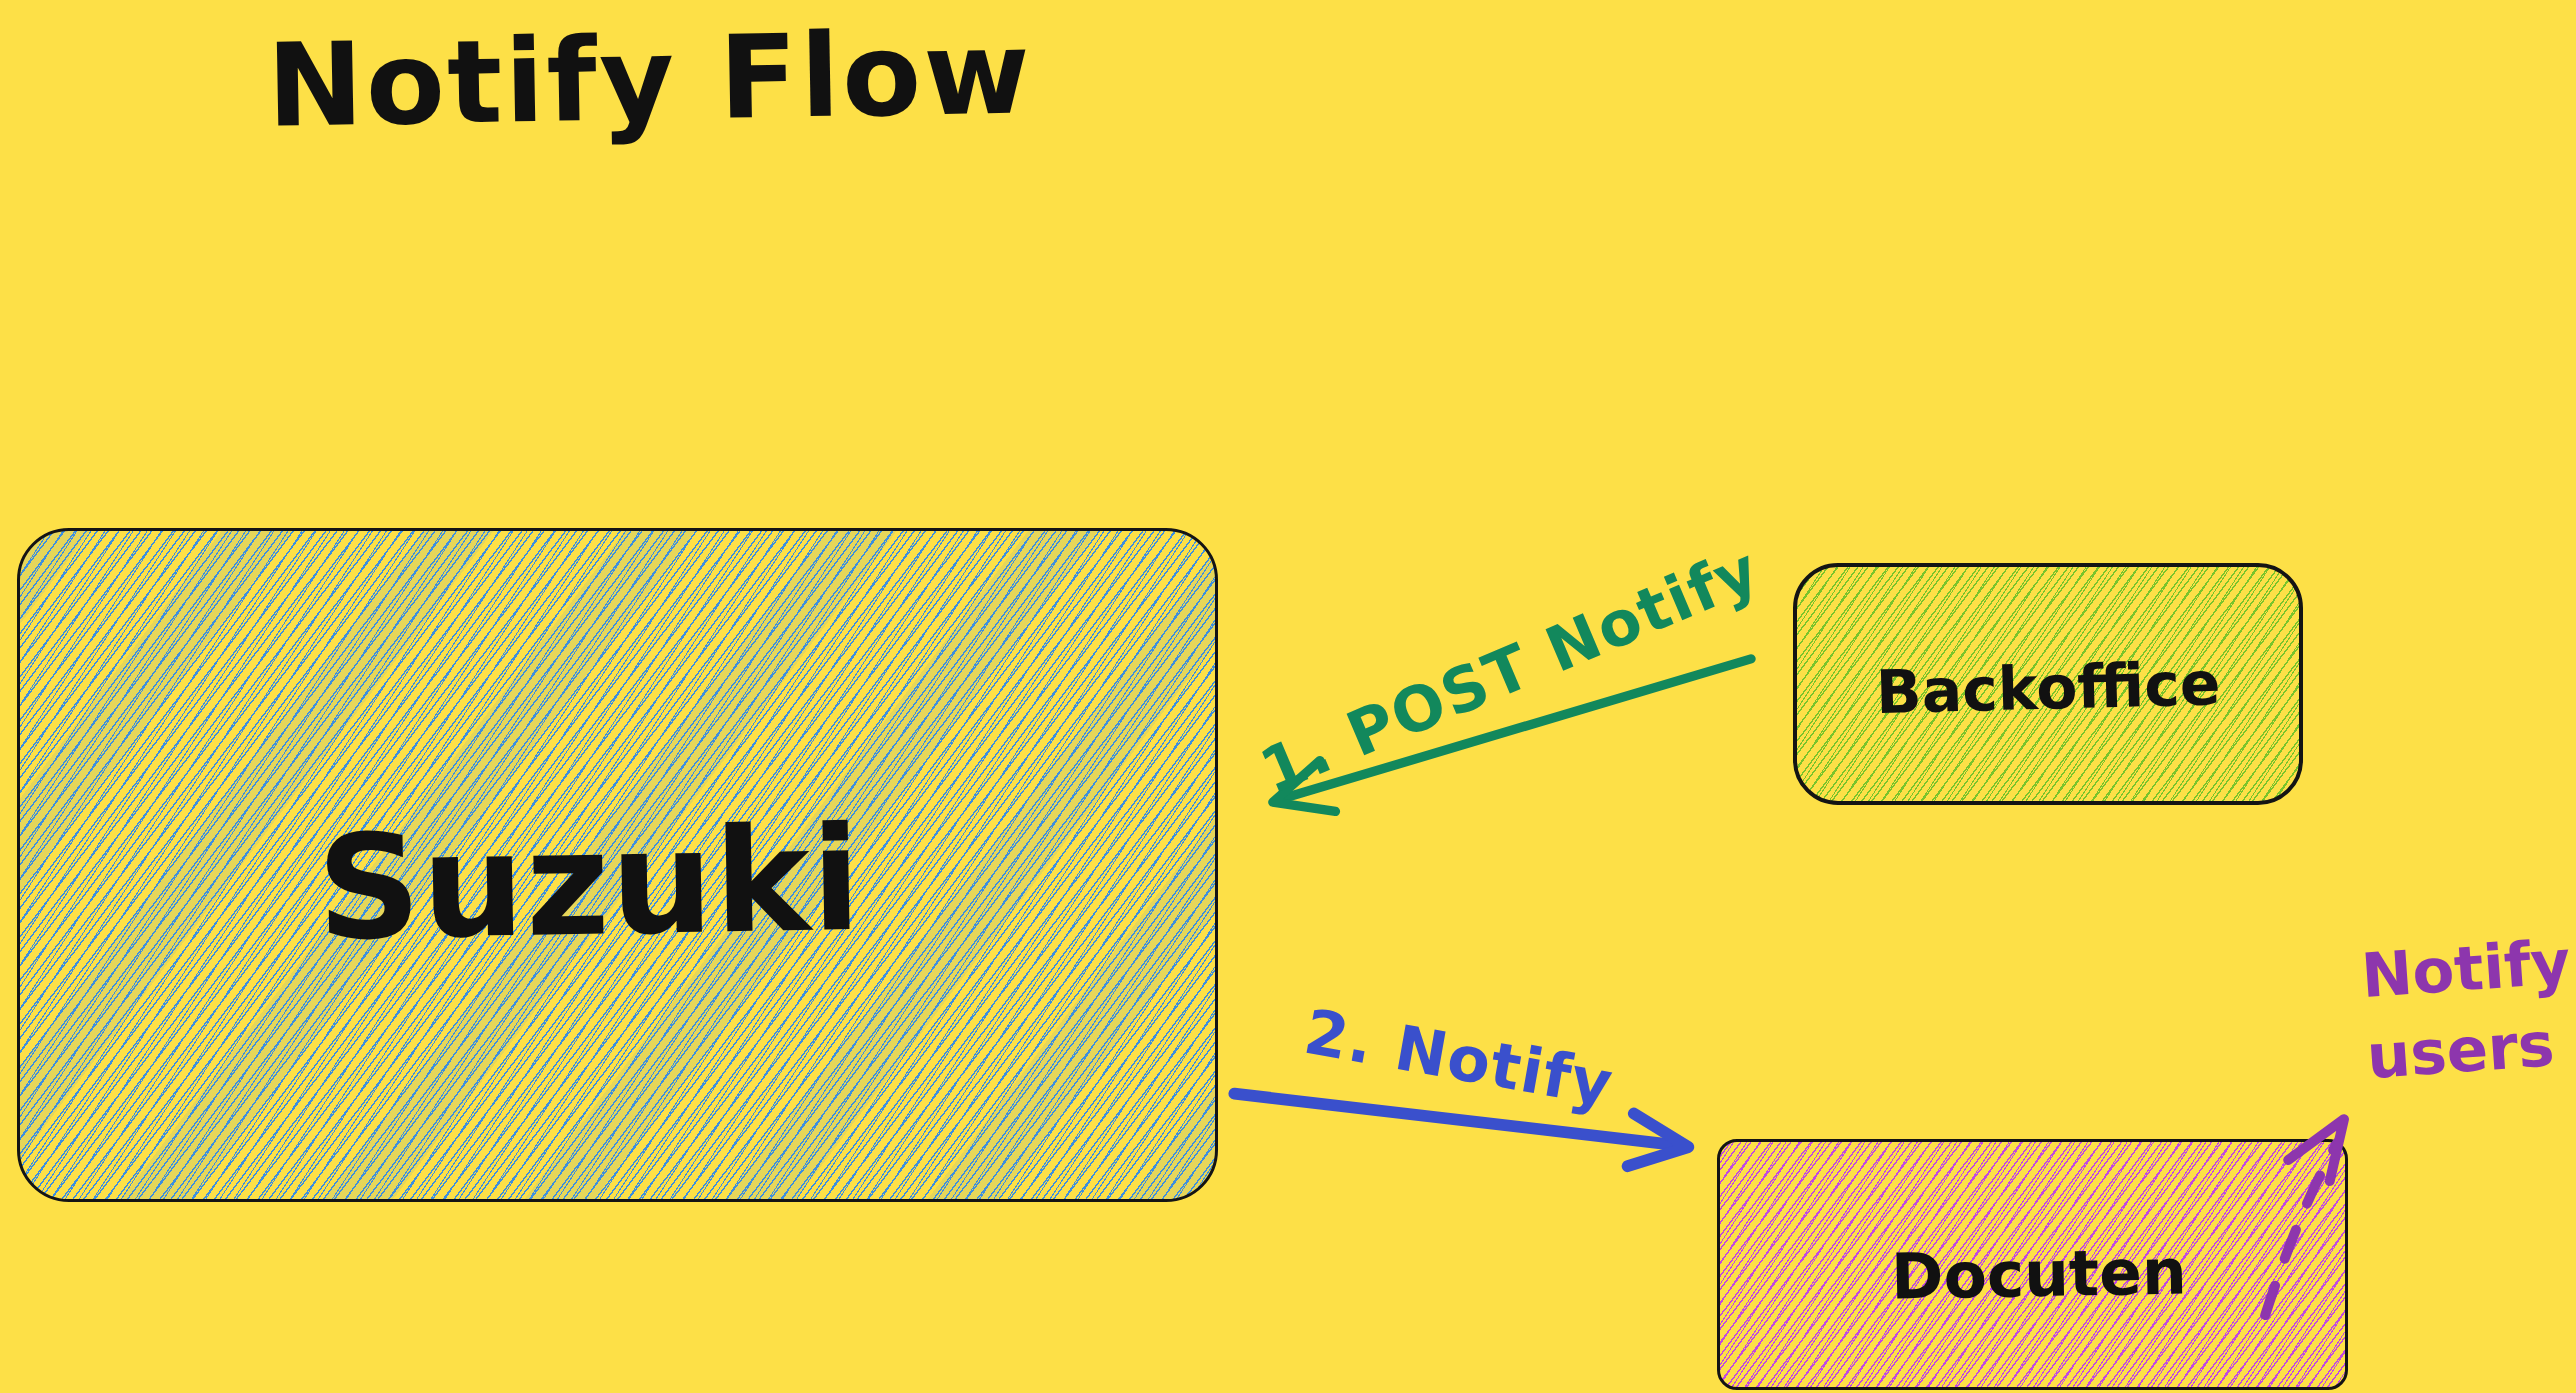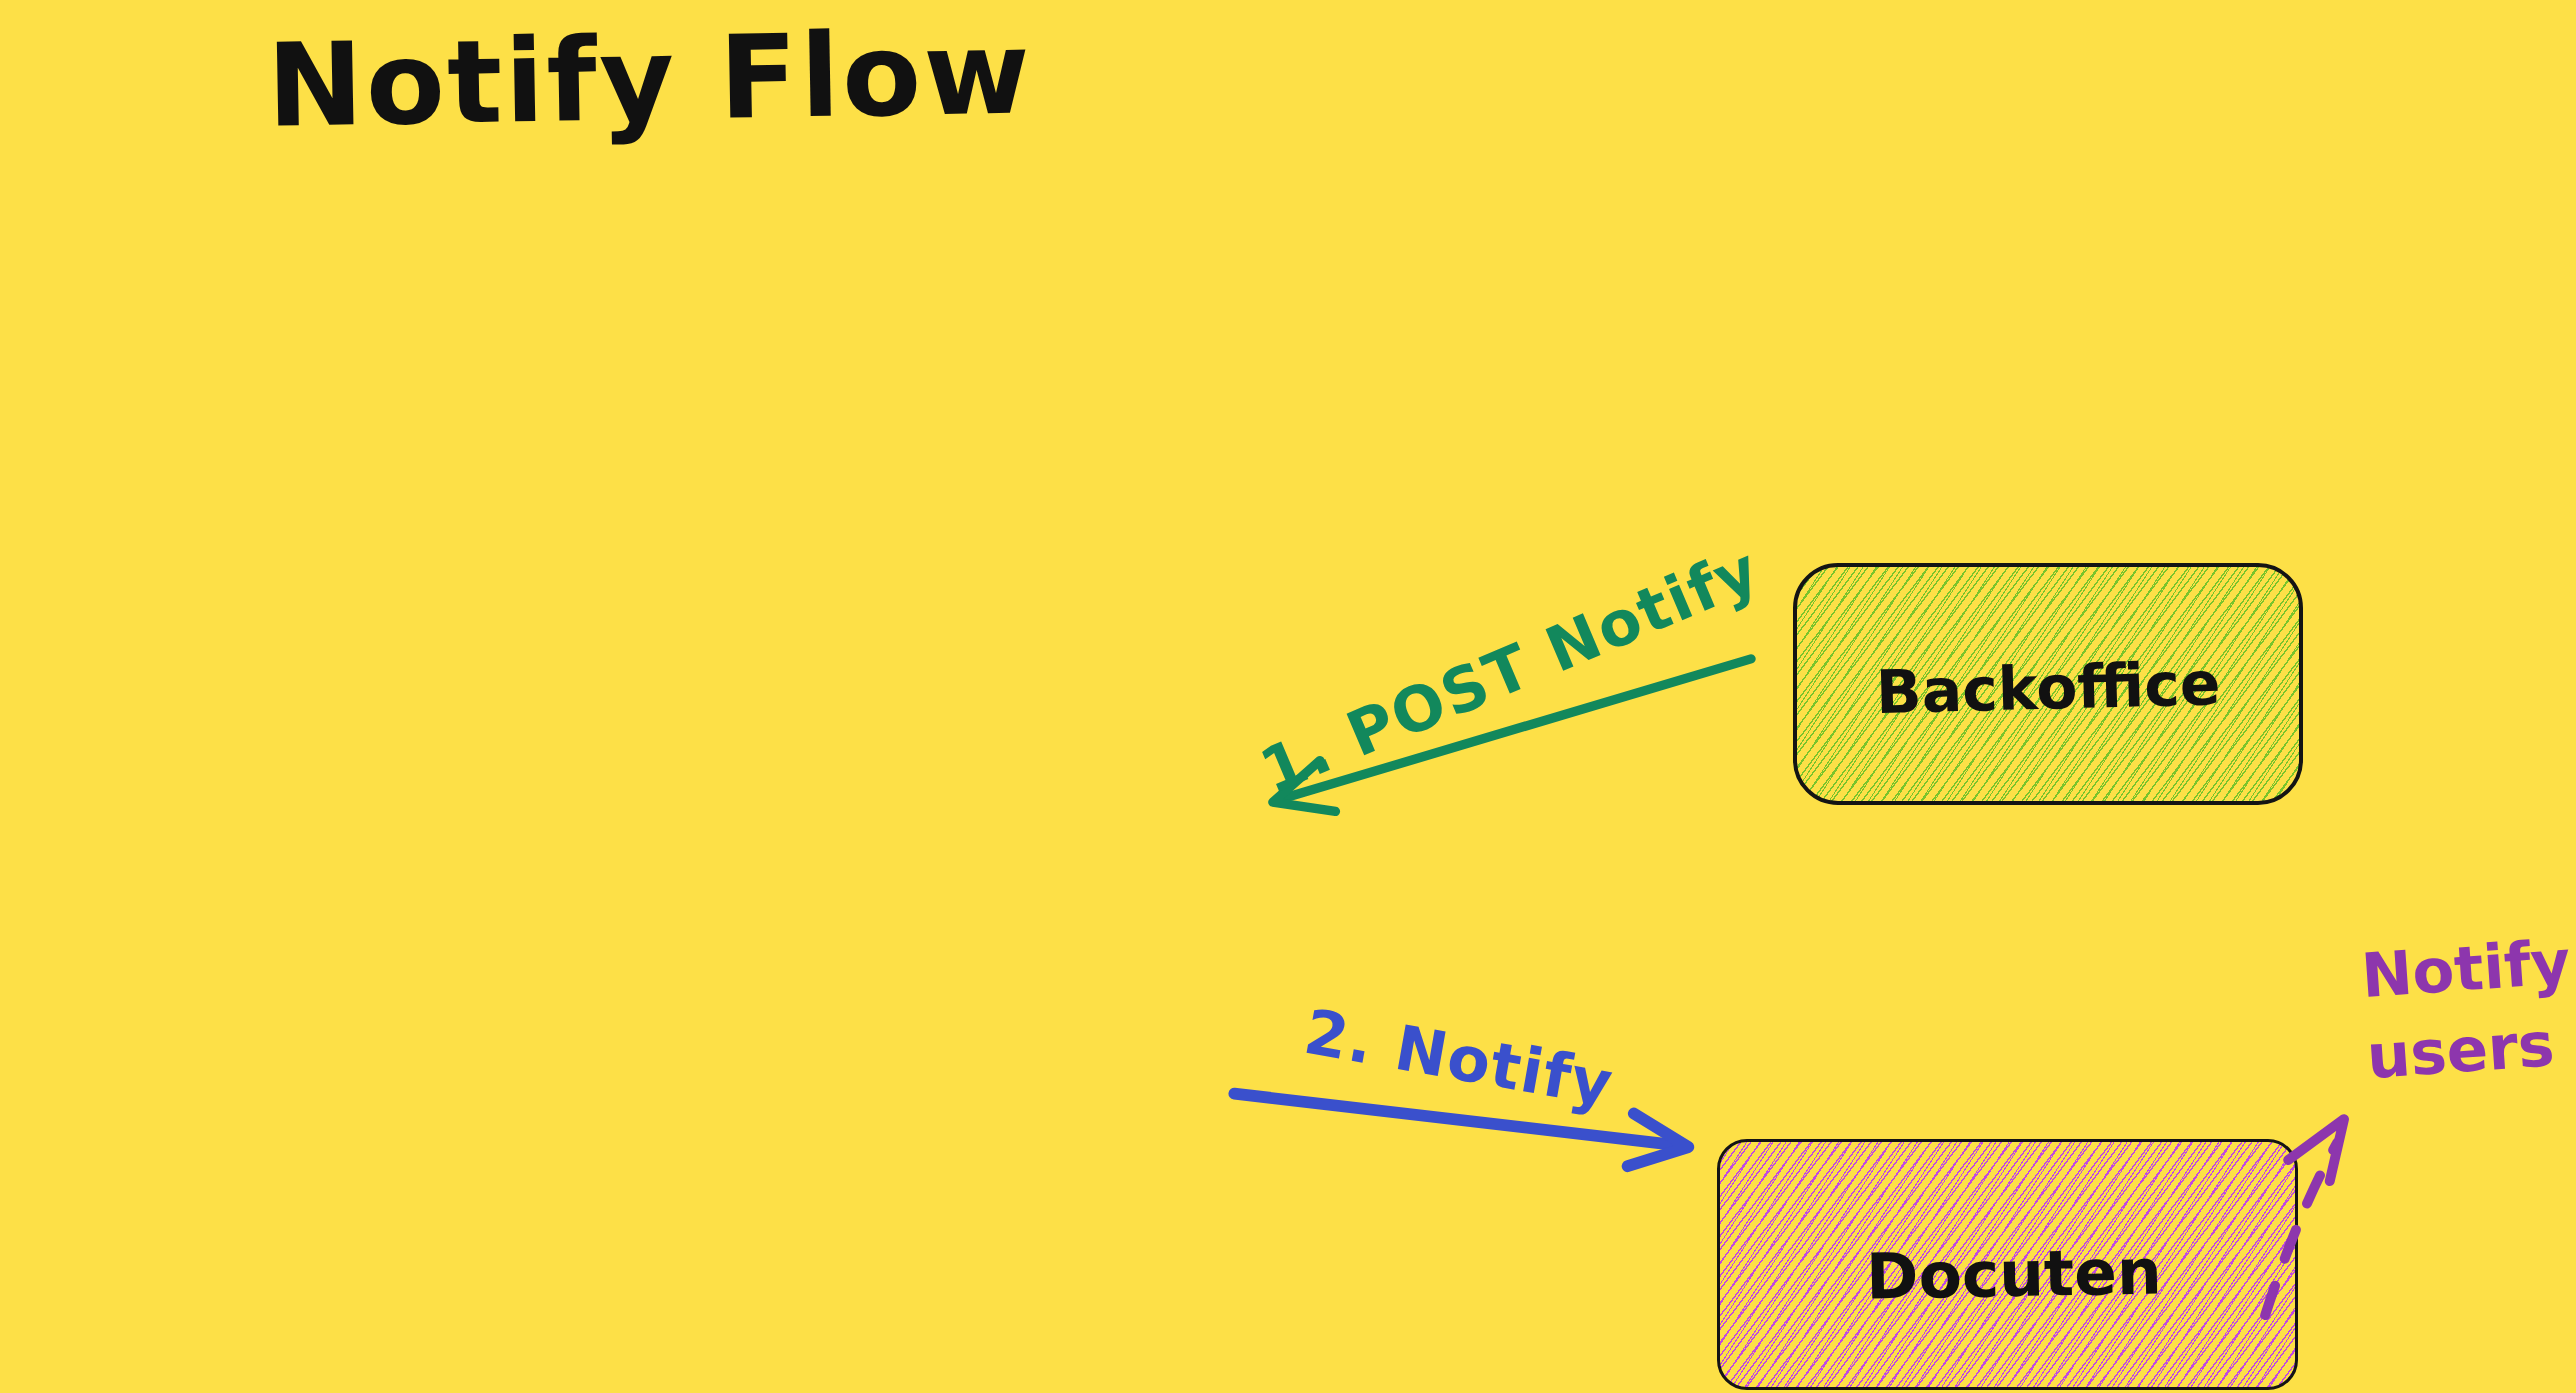--- a/index.html
+++ b/index.html
@@ -52,22 +52,22 @@
     border-width:4.3px;border-radius:45px;
     background-image:
       repeating-linear-gradient(127deg, var(--hatch-green) 0 1.4px, transparent 1.4px 8px),
       repeating-linear-gradient(123deg, var(--hatch-green) 0 1px, transparent 1px 11px);
   }
   #node-backoffice .label{
     font-size:60px;
     transform:translateY(3.7px) rotate(-1.5deg);
   }
   #node-docuten{
-    left:1717px;top:1139px;width:581px;height:251px;
-    border-width:3.7px;border-radius:30px;
+    left:1717px;top:1139px;width:631px;height:251px;
+    border-width:3.7px;border-radius:20px;
     background-image:
       repeating-linear-gradient(127deg, var(--hatch-magenta) 0 1.4px, transparent 1.4px 8px),
       repeating-linear-gradient(123deg, var(--hatch-magenta) 0 1px, transparent 1px 11px);
   }
   #node-docuten .label{
     font-size:63px;
     transform:translate(6.2px,10px) rotate(-1deg);
   }
   .edge-label{
     position:absolute;font-weight:700;white-space:nowrap;
@@ -93,20 +93,23 @@
   }
   #arrow-layer *{stroke-linecap:round;stroke-linejoin:round;fill:none;}
 </style>
 </head>
 <body>
 
 <div id="canvas">
 
   <div class="title">Notify Flow</div>
 
+  <div class="node" id="node-suzuki">
+    <span class="label">Suzuki</span>
+  </div>
 
   <div class="node" id="node-backoffice">
     <span class="label">Backoffice</span>
   </div>
 
   <div class="node" id="node-docuten">
     <span class="label">Docuten</span>
   </div>
 
   <svg id="arrow-layer" viewBox="0 0 4153 2247">

